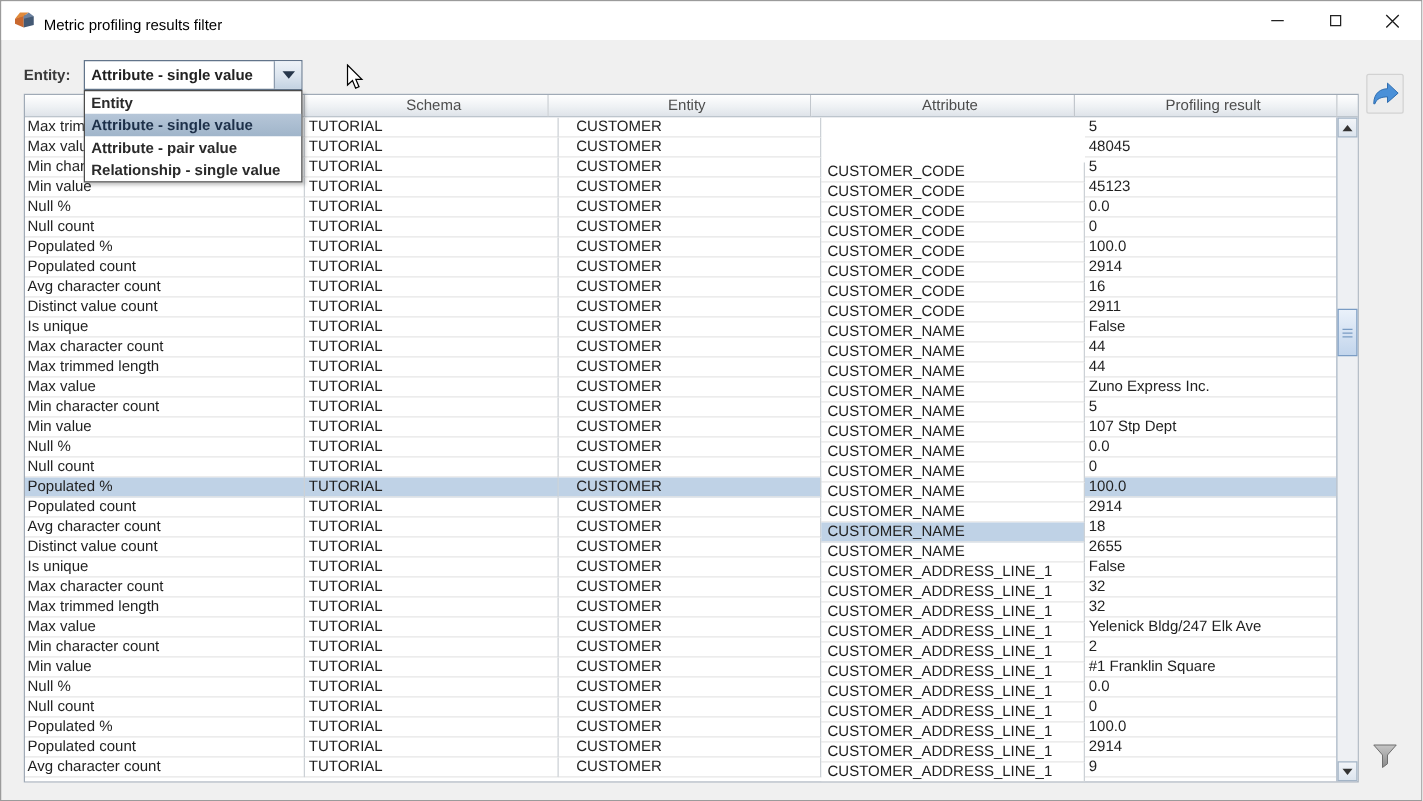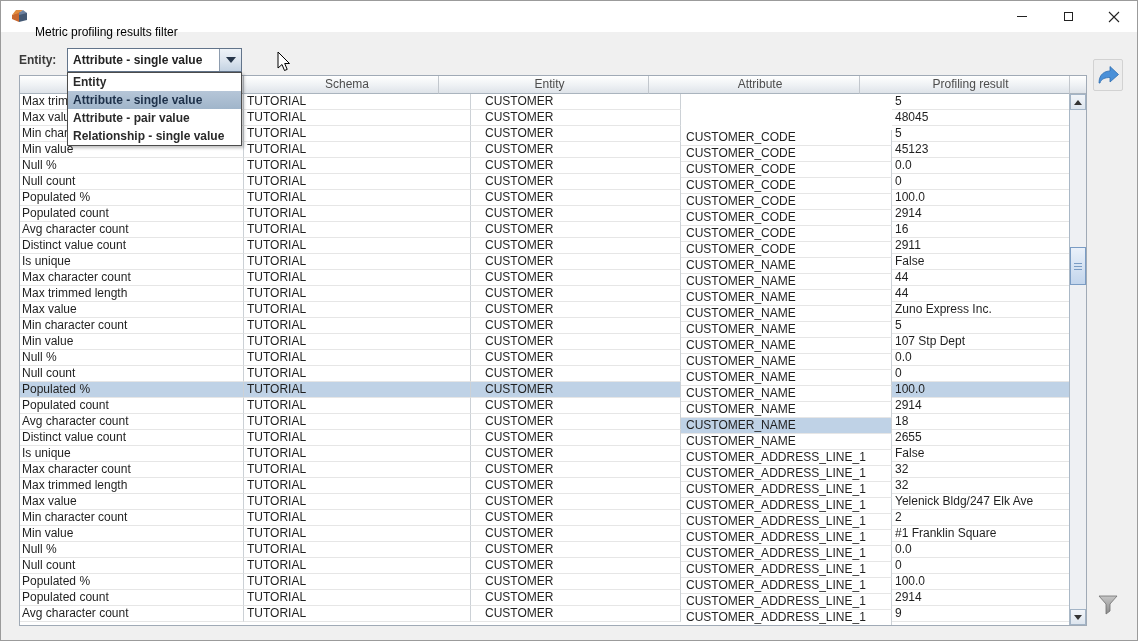--- a/index.html
+++ b/index.html
@@ -5,21 +5,21 @@
   * { margin:0; padding:0; box-sizing:border-box; }
   html,body { width:1138px; height:641px; }
   body { font-family:"Liberation Sans","DejaVu Sans",sans-serif; font-size:12px; color:#2a2a2a; }
 
   .window { position:relative; width:1138px; height:641px; background:#f0f0f0;
             border:1px solid #9b9b9b; overflow:hidden; }
 
   
   .titlebar { position:absolute; left:0; top:0; width:100%; height:31px; background:#ffffff; }
   .app-icon { position:absolute; left:10px; top:7px; width:17px; height:17px; }
-  .title-text { position:absolute; left:34px; top:16px; line-height:31px; font-size:12px; color:#000; }
+  .title-text { position:absolute; left:34px; top:4px; line-height:31px; font-size:12px; color:#000; }
   .winbtns { position:absolute; right:0; top:0; height:31px; display:flex; }
   .winbtn { width:46px; height:31px; display:flex; align-items:center; justify-content:center; }
   .glyph-min { width:10px; height:1px; background:#222; display:block; }
   .glyph-max { width:9px; height:9px; border:1px solid #222; display:block; }
 
   
   .metrics-label { position:absolute; left:18px; top:52px; font-weight:bold; color:#3a3a3a; }
   .combo { position:absolute; left:66px; top:47px; width:175px; height:24px;
            border:1px solid #62748a; background:#ffffff; display:flex; }
   .combo-value { flex:1; line-height:22px; padding-left:5px; font-weight:bold; color:#222;
@@ -54,21 +54,21 @@
   .hcell { height:18px; line-height:17px; text-align:center; color:#4d4d4d;
            background:linear-gradient(#ffffff 0%, #eef1f4 55%, #dee3e9 100%);
            border-right:1px solid #c2c7cd; border-bottom:1px solid #aab4be;
            white-space:nowrap; overflow:hidden;padding-left:12px; }
   .tbody { grid-column:1; grid-row:2; overflow:hidden; background:#ffffff; }
   .trow { display:flex; height:16px; }
   .trow.selected .tcell { background:#bfd2e6; }
   .tcell { height:16px; line-height:15px; padding-left:3px; border-right:1px solid #ccd1d6;
            border-bottom:1px solid #e6e6e6; white-space:nowrap; overflow:hidden; color:#1f1f1f; }
   .c-metric { width:224px; padding-left:2px; }
-  .c-schema { width:227px; }
+  .c-schema { width:203px; }
   .c-entity { width:210px; padding-left:14px; }
   .c-attr   { width:211px; padding-left:5px;margin-top:36px; }
   .c-result { flex:1; border-right:none; }
   .h-metric { width:224px; } .h-schema { width:195px; } .h-entity { width:210px; }
   .h-attr { width:211px; } .h-result { flex:1; border-right:none; }
 
   
   .vscroll { grid-column:2; grid-row:2; position:relative; background:#eef0f3;
              border-left:1px solid #aab8c6; }
   .sbtn { position:absolute; left:0; width:16px; height:16px;

